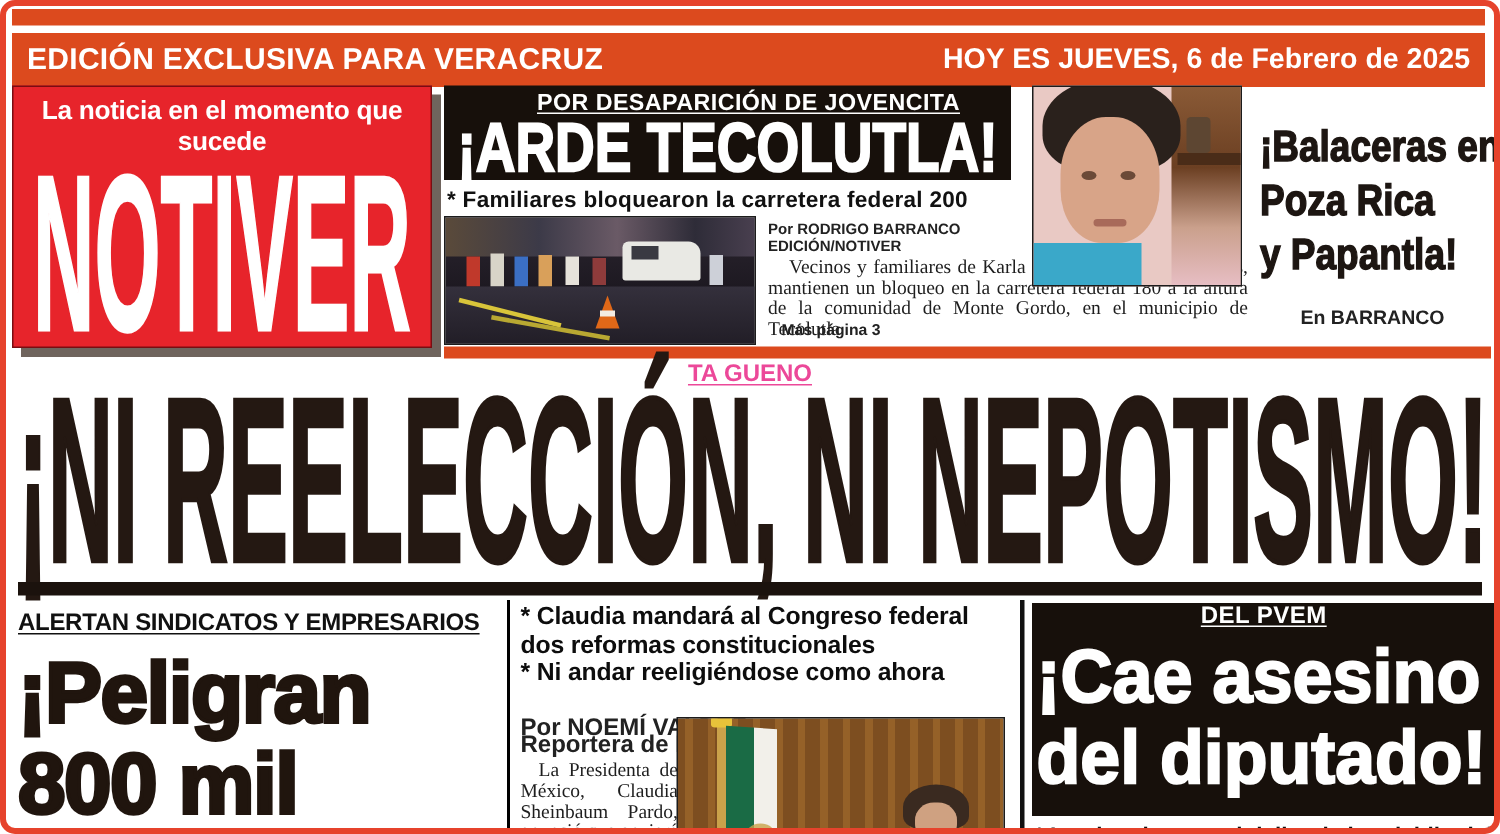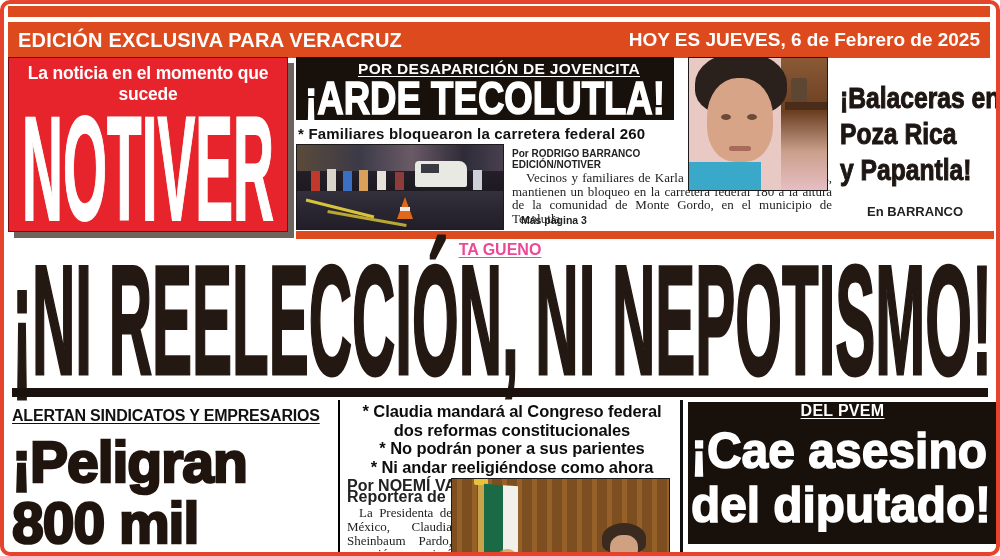--- a/index.html
+++ b/index.html
@@ -49,21 +49,21 @@
   
   .left-col{left:8px; top:398px; width:324px; color:#20150E;}
   .left-col .kicker{font-size:16px; font-weight:bold; text-decoration:underline; text-underline-offset:2px; color:#111; height:30px; letter-spacing:-0.2px; padding-top:5px; box-sizing:border-box;}
   .left-col .hl{font-size:57px; font-weight:bold; line-height:61px; white-space:nowrap; -webkit-text-stroke:2.5px #20150E; letter-spacing:-1px;}
 
   .vrule-left{left:334px; top:396px; width:2px; height:160px; background:#000;}
   .vrule-right{left:676px; top:396px; width:3px; height:160px; background:#111;}
 
   
   .mid-col{left:343px; top:398px; width:330px; height:158px;}
-  .mid-col .bullets{font-size:16.5px; font-weight:bold; line-height:18.5px; color:#0d0d0d; letter-spacing:-0.1px;text-align:center;}
+  .mid-col .bullets{font-size:16.5px; font-weight:bold; line-height:18.5px; color:#0d0d0d; letter-spacing:-0.1px;}
   .mid-byline{position:absolute; left:0; top:78px; font-size:16px; font-weight:bold; line-height:11px; color:#222;}
   .mid-body{position:absolute; left:0; top:104px; width:105px; font-family:"Liberation Serif",serif; font-size:13px; line-height:13.8px; text-align:justify; text-indent:12px; color:#1e1e1e;}
   .claudia-photo{position:absolute; left:104px; top:76px; width:219px; height:90px; background:repeating-linear-gradient(90deg,#7d4e20 0 5px,#956128 5px 10px,#7d4e20 10px 15px);}
 
   
   .pvem-box{left:684px; top:398px; width:309px; height:142px; background:#17100B; color:#fff; text-align:center;}
   .pvem-box .kicker{font-size:16px; font-weight:bold; text-decoration:underline; text-underline-offset:2px; margin-top:0; letter-spacing:.3px;}
   .pvem-clip{left:686px; top:545px; width:306px; font-size:15px; font-weight:bold; color:#111; white-space:nowrap;}
 
   
@@ -86,21 +86,21 @@
       <text x="134" y="113" text-anchor="middle" font-family="Liberation Sans, sans-serif" font-size="148" font-weight="bold" fill="#ffffff" stroke="#ffffff" stroke-width="2" textLength="252" lengthAdjust="spacingAndGlyphs">NOTIVER</text>
     </svg>
   </div>
 
   <div class="abs teco-box">
     <div class="kicker">POR DESAPARICIÓN DE JOVENCITA</div>
     <svg width="372" height="42">
       <text x="186" y="36" text-anchor="middle" font-family="Liberation Sans, sans-serif" font-size="46" font-weight="bold" fill="#ffffff" stroke="#ffffff" stroke-width="1.5" textLength="360" lengthAdjust="spacingAndGlyphs">¡ARDE TECOLUTLA!</text>
     </svg>
   </div>
-  <div class="abs teco-sub">* Familiares bloquearon la carretera federal 260</div>
+  <div class="abs teco-sub">* Familiares bloquearon la carretera federal 200</div>
 
   <div class="abs photo road-photo">
     <div class="ph" style="left:0;top:0;width:208px;height:26px;background:linear-gradient(90deg,#5a4a3a,#3c3a48 30%,#6a5a66 55%,#2e2c38 80%,#4a4050);"></div>
     <div class="ph" style="left:118px;top:16px;width:52px;height:26px;background:#e9e9e4;border-radius:4px 8px 2px 2px;"></div>
     <div class="ph" style="left:124px;top:19px;width:18px;height:9px;background:#3a3a42;"></div>
     <div class="ph" style="left:14px;top:26px;width:9px;height:20px;background:#c0392b;"></div>
     <div class="ph" style="left:30px;top:24px;width:9px;height:22px;background:#d8d4c8;"></div>
     <div class="ph" style="left:46px;top:26px;width:9px;height:20px;background:#3b6fc4;"></div>
     <div class="ph" style="left:62px;top:25px;width:9px;height:21px;background:#d9a05a;"></div>
     <div class="ph" style="left:80px;top:26px;width:9px;height:19px;background:#e6e2da;"></div>
@@ -153,21 +153,20 @@
     <div class="hl">800 mil</div>
     <div class="hl">millones!</div>
   </div>
 
   <div class="abs vrule-left"></div>
   <div class="abs vrule-right"></div>
 
   <div class="abs mid-col">
     <div class="bullets">
       <div>* Claudia mandará al Congreso federal dos reformas constitucionales</div>
-      <div>* No podrán poner a sus parientes</div>
       <div>* Ni andar reeligiéndose como ahora</div>
     </div>
     <div class="mid-byline">
       <div>Por NOEMÍ VALDEZ</div>
       <div>Reportera de NOTIVER</div>
     </div>
     <div class="mid-body">La Presidenta de México, Claudia Sheinbaum Pardo, anunció que enviará al</div>
 
     <div class="claudia-photo photo">
       <div class="ph" style="left:26px;top:2px;width:6px;height:88px;background:#caa24a;"></div>

